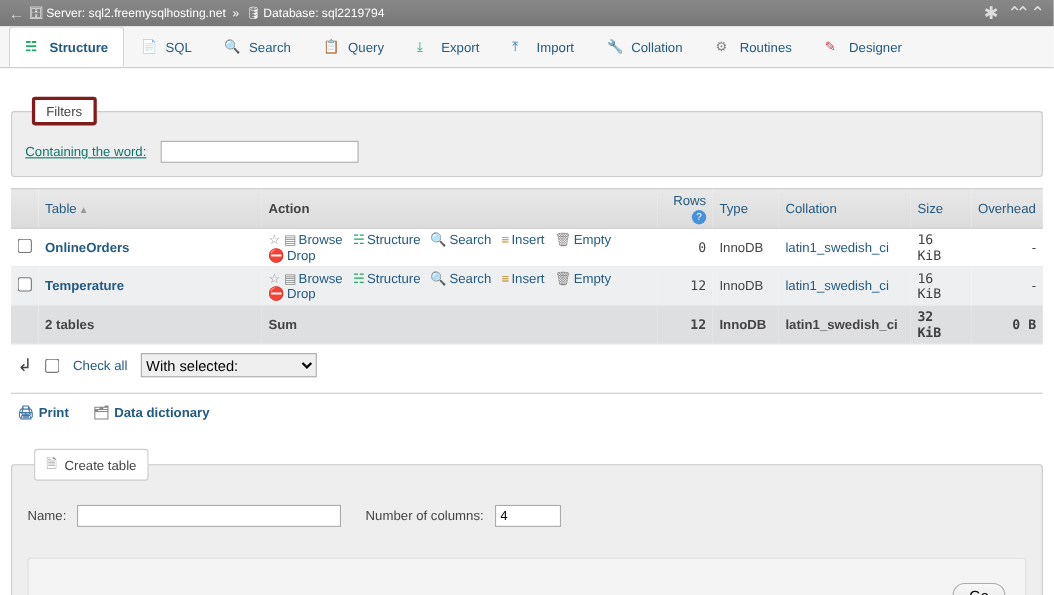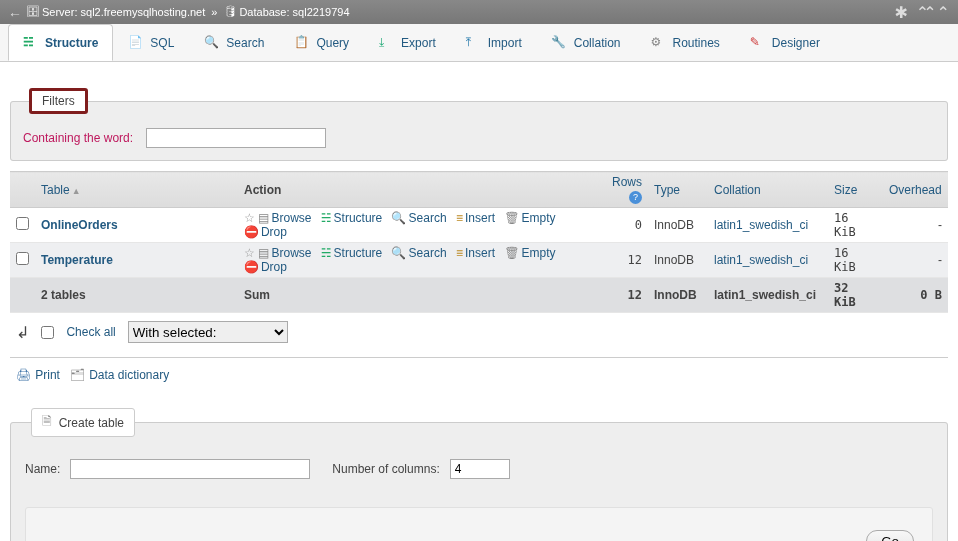--- a/index.html
+++ b/index.html
@@ -17,41 +17,41 @@
   .tabs { display:flex; border-bottom:1px solid #ccc; background:#f6f6f6; height:38px; padding-left:8px; }
   .tab { display:flex; align-items:center; gap:6px; padding:0 14px; border:1px solid transparent; border-bottom:none; color:#235a81; cursor:pointer; font-size:12px; }
   .tab.active { background:#fff; border:1px solid #ccc; border-bottom:1px solid #fff; color:#235a81; font-weight:bold; border-radius:4px 4px 0 0; }
   .tab .ic { width:16px; height:16px; }
 
   .page-pad { padding: 8px 10px; }
 
   
   fieldset.box { border:1px solid #ccc; border-radius:3px; background:#eee; padding: 14px 12px 12px 12px; margin: 18px 0 10px 0; position:relative; }
   fieldset.box > legend { background:#fff; border:3px solid #7f1d1d; border-radius:3px; padding:3px 10px; font-size:12px; color:#444; margin-left:6px; }
-  fieldset.box label { color:#be185d; margin-right:10px; }
+  fieldset.box label { color:#0f766e; margin-right:10px;text-decoration:underline; }
   input[type=text]{ border:1px solid #aaa; height:20px; padding:1px 4px; font-size:12px; }
 
   
   table.tl { width:100%; border-collapse:collapse; margin-top:4px; }
   table.tl th { text-align:left; background:linear-gradient(#e8e8e8,#dcdcdc); border-top:1px solid #ccc; border-bottom:1px solid #ccc; padding:3px 6px; font-weight:normal; color:#235a81; }
   table.tl th.plain { color:#444; font-weight:bold; }
   table.tl td { padding:3px 6px; border-bottom:1px solid #e6e6e6; }
   table.tl tr.row-alt td { background:#eeeff1; }
   table.tl tr.sum td { background:#dedfe1; font-weight:bold; }
   .actions a { display:inline-flex; align-items:center; gap:2px; margin-right:6px; }
   .num { text-align:right; font-family: monospace; }
   .mono { font-family: monospace; color:#404040; }
 
   
   .checkall { display:flex; align-items:center; gap:12px; padding:8px 6px 14px; border-bottom:1px solid #ccc; }
   .checkall .arrow { font-size:16px; transform:scaleX(-1); }
   select { height:22px; min-width:160px; border:1px solid #aaa; }
 
   
-  .sublinks { display:flex; gap:10px; padding:10px 6px; }
+  .sublinks { display:flex; gap:22px; padding:10px 6px;font-weight:bold; }
   .sublinks a { display:inline-flex; align-items:center; gap:4px; }
 
   
   fieldset.ct { border:1px solid #ccc; background:#eee; border-radius:3px; padding:22px 14px 12px 14px; margin-top:16px; }
   fieldset.ct > legend { background:#fff; border:1px solid #ccc; border-radius:3px; padding:3px 10px; margin-left:6px; display:flex; align-items:center; gap:7px; }
   .ct-row { display:flex; align-items:center; gap:10px; }
   .ct-row input[name=cols]{ width:60px; }
   .ct-row input[name=tname]{ width:240px; }
   .go-row { background:#f4f4f4; border:1px solid #e0e0e0; text-align:right; padding:22px 18px; margin-top:28px; border-radius:3px;}
   button.go { border:1px solid #aaa; background:linear-gradient(#f7f7f7,#e7e7e7); border-radius:11px; padding:3px 14px; cursor:pointer; }

